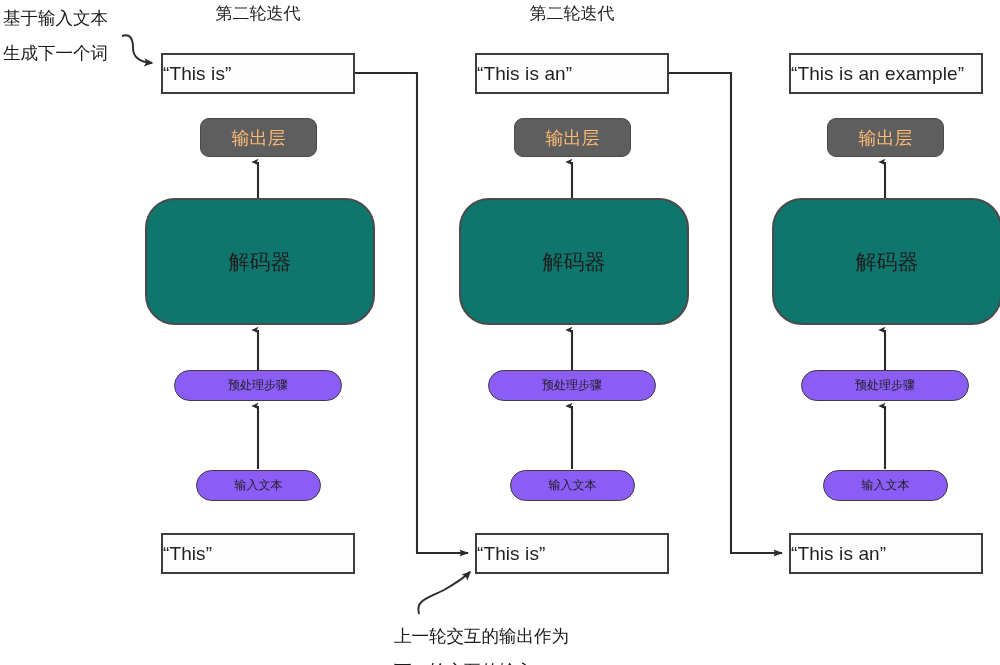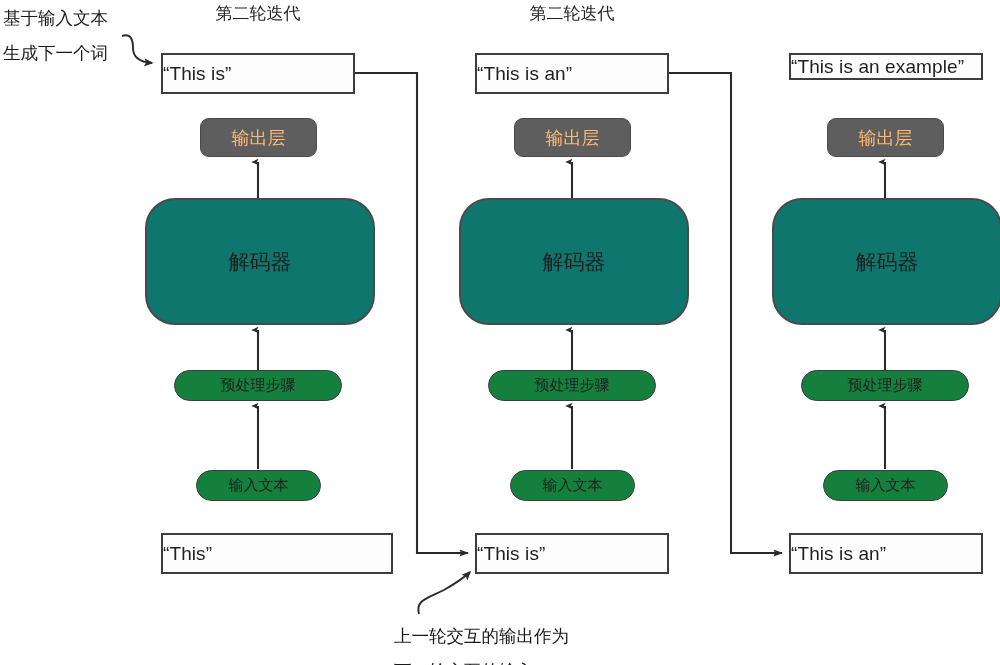--- a/index.html
+++ b/index.html
@@ -57,25 +57,25 @@
   .decoder-node {
     background: #0f766e;
     border: 2px solid #4a4a4a;
     border-radius: 30px;
     justify-content: center;
     font-size: 21px;
     color: #1f1f1f;
   }
   
   .pill-node {
-    background: #15803d;
+    background: #8b5cf6;
     border: 1.6px solid #3d3d3d;
     border-radius: 16px;
     justify-content: center;
-    font-size: 15px;
+    font-size: 12px;
     color: #1f1f1f;
   }
   .col-header {
     position: absolute;
     font-size: 17px;
     color: #1f1f1f;
     white-space: nowrap;
     text-align: center;
   }
   .annotation {
@@ -142,35 +142,35 @@
   <div class="node textbox" style="left:161px; top:53px; width:194px; height:41px;">“This is”</div>
 
   <div class="node dark-node" style="left:200px; top:118px; width:117px; height:39px;">输出层</div>
 
   <div class="node decoder-node" style="left:145px; top:198px; width:230px; height:127px;">解码器</div>
 
   <div class="node pill-node" style="left:174px; top:370px; width:168px; height:31px;">预处理步骤</div>
 
   <div class="node pill-node" style="left:196px; top:470px; width:125px; height:31px;">输入文本</div>
 
-  <div class="node textbox" style="left:161px; top:533px; width:232px; height:41px;">“This”</div>
+  <div class="node textbox" style="left:161px; top:533px; width:194px; height:41px;">“This”</div>
 
   <div class="node textbox" style="left:475px; top:53px; width:194px; height:41px;">“This is an”</div>
 
   <div class="node dark-node" style="left:514px; top:118px; width:117px; height:39px;">输出层</div>
 
   <div class="node decoder-node" style="left:459px; top:198px; width:230px; height:127px;">解码器</div>
 
   <div class="node pill-node" style="left:488px; top:370px; width:168px; height:31px;">预处理步骤</div>
 
   <div class="node pill-node" style="left:510px; top:470px; width:125px; height:31px;">输入文本</div>
 
   <div class="node textbox" style="left:475px; top:533px; width:194px; height:41px;">“This is”</div>
 
-  <div class="node textbox" style="left:789px; top:53px; width:194px; height:27px;">“This is an example”</div>
+  <div class="node textbox" style="left:789px; top:53px; width:194px; height:41px;">“This is an example”</div>
 
   <div class="node dark-node" style="left:827px; top:118px; width:117px; height:39px;">输出层</div>
 
   <div class="node decoder-node" style="left:772px; top:198px; width:230px; height:127px;">解码器</div>
 
   <div class="node pill-node" style="left:801px; top:370px; width:168px; height:31px;">预处理步骤</div>
 
   <div class="node pill-node" style="left:823px; top:470px; width:125px; height:31px;">输入文本</div>
 
   <div class="node textbox" style="left:789px; top:533px; width:194px; height:41px;">“This is an”</div>

